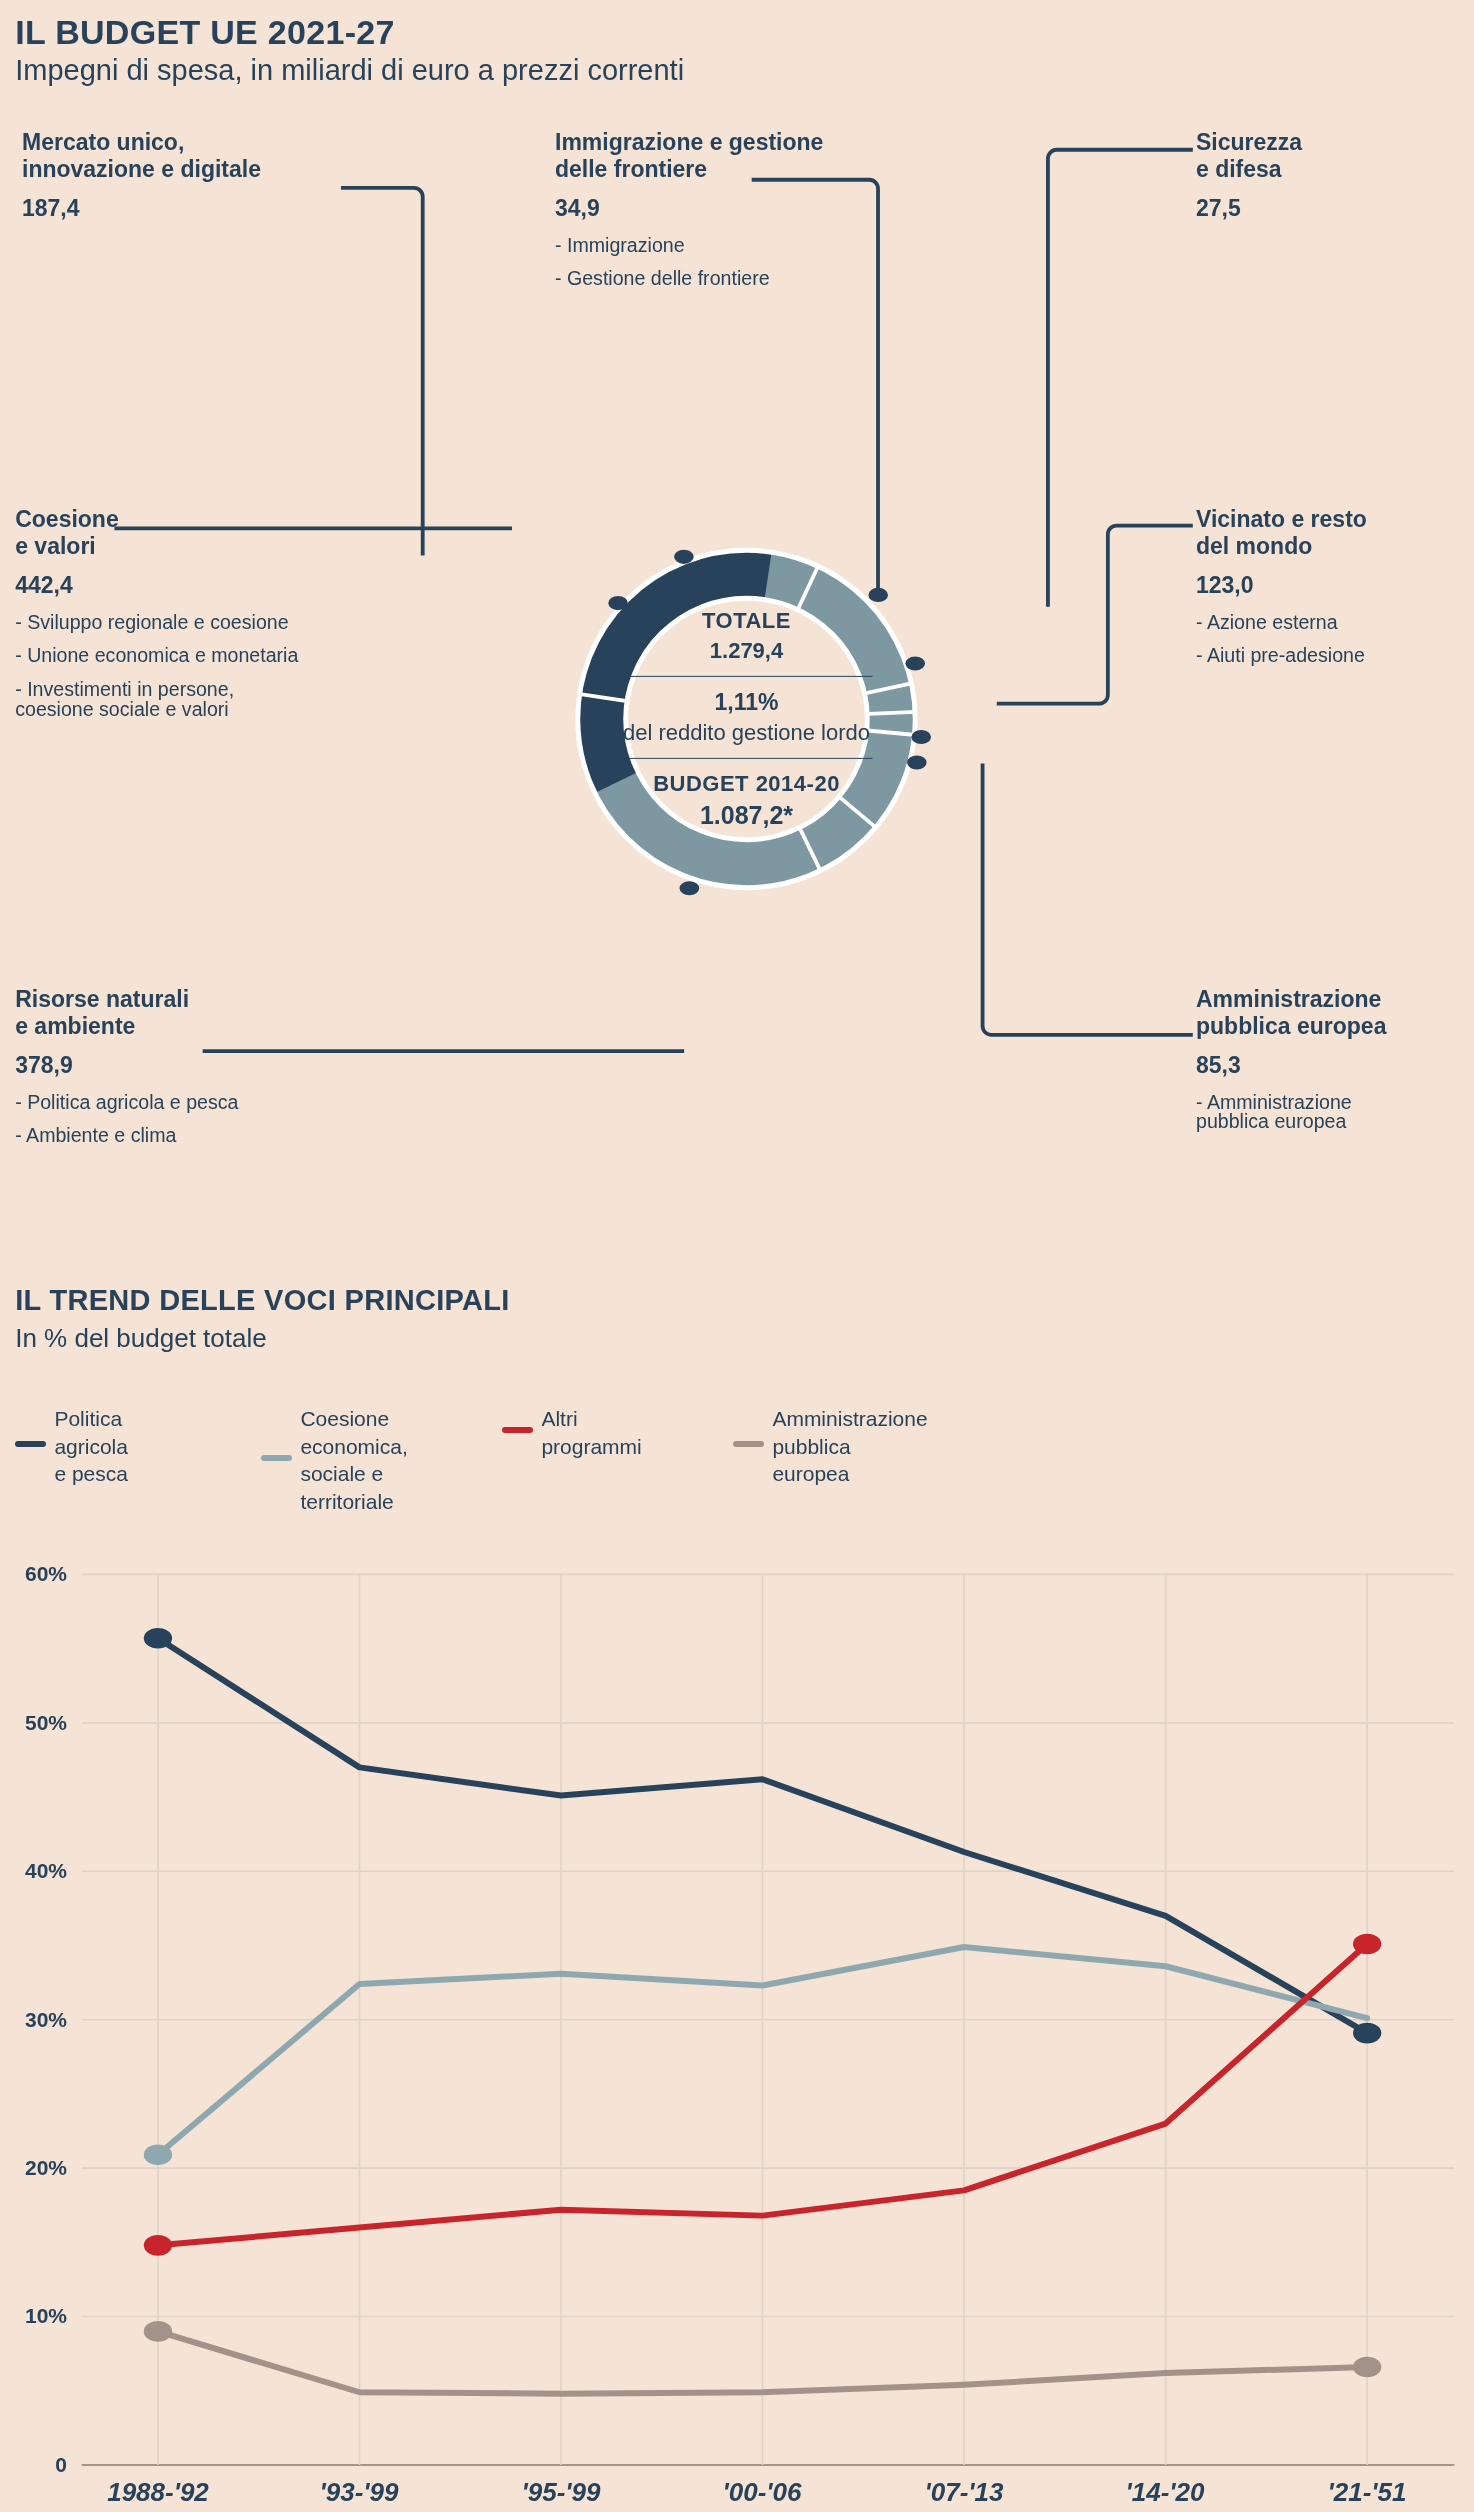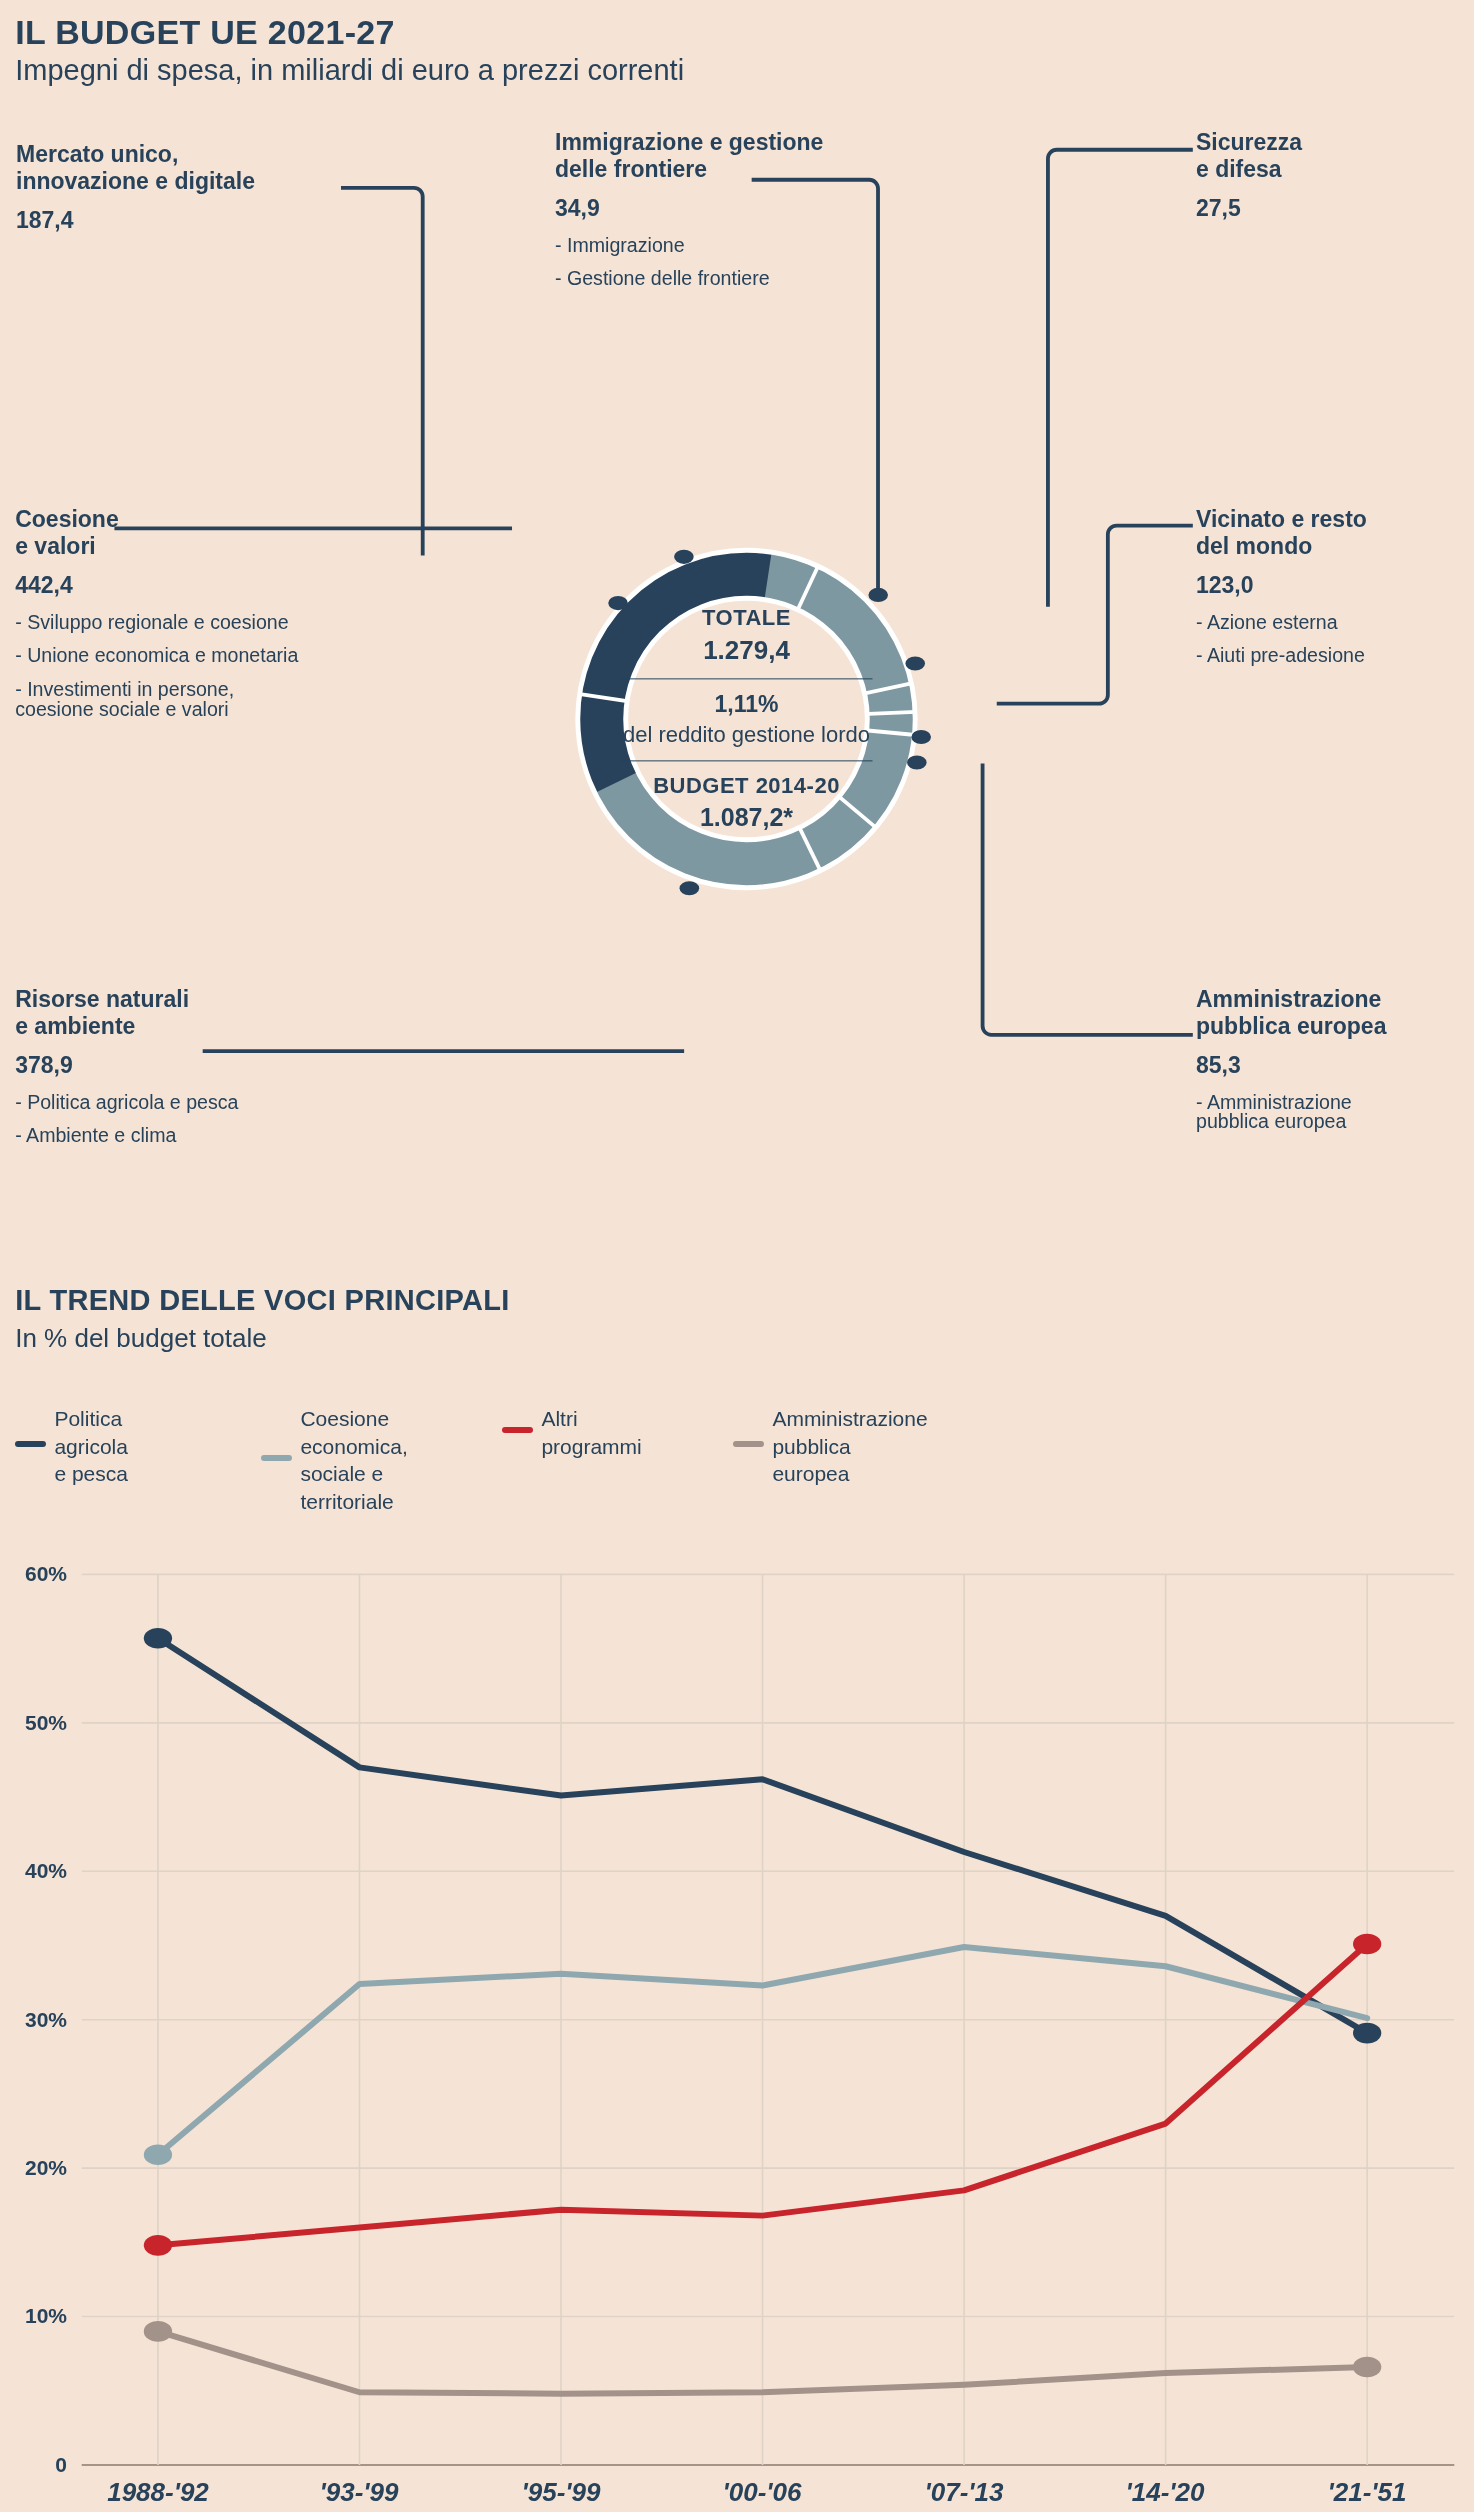--- a/index.html
+++ b/index.html
@@ -40,21 +40,21 @@
   }
   .b-item:last-child{margin-bottom:0;}
 
   
   #donut-wrap{position:absolute;left:553px;top:436px;width:387px;height:566px;text-decoration:underline;}
   .donut-center{
     position:absolute;left:50%;top:50%;transform:translate(-50%,-50%);
     width:283px;text-align:center;
   }
   .dc-label{font-size:22px;font-weight:bold;letter-spacing:0.5px;}
-  .dc-big{font-size:26px;font-weight:bold;margin-top:4.4px;}
+  .dc-big{font-size:22px;font-weight:bold;margin-top:4.4px;}
   .dc-rule{height:1.1px;background:#27425a;margin:12px auto 12px auto;width:251px;}
   .dc-pct{font-size:23px;font-weight:bold;}
   .dc-pct-sub{font-size:22px;font-weight:400;margin-top:3.3px;}
   .dc-label2{font-size:22px;font-weight:bold;letter-spacing:0.5px;}
   .dc-big2{font-size:25px;font-weight:bold;margin-top:4.4px;}
 
   
   .t-title{
     position:absolute;left:15.2px;top:1284px;
     font-size:29px;font-weight:bold;letter-spacing:0.3px;
@@ -157,21 +157,21 @@
         <ellipse cx="597" cy="292" rx="18" ry="13"></ellipse>
         <ellipse cx="665" cy="418" rx="18" ry="13"></ellipse>
         <ellipse cx="119" cy="307" rx="18" ry="13"></ellipse>
         <ellipse cx="676" cy="553" rx="18" ry="13"></ellipse>
         <ellipse cx="250" cy="831" rx="18" ry="13"></ellipse>
         <ellipse cx="668" cy="600" rx="18" ry="13"></ellipse>
       </g>
     </svg>
   </div>
 
-  <div class="block" style="left:16px;top:129px;width:359px;margin-top:12px;">
+  <div class="block" style="left:22px;top:129px;width:359px;">
     <div class="b-title">Mercato unico,
 innovazione e digitale</div>
     <div class="b-value">187,4</div>
   </div>
 
   <div class="block" style="left:555px;top:129px;width:381px;">
     <div class="b-title">Immigrazione e gestione
 delle frontiere</div>
     <div class="b-value">34,9</div>
     <div class="b-items">

